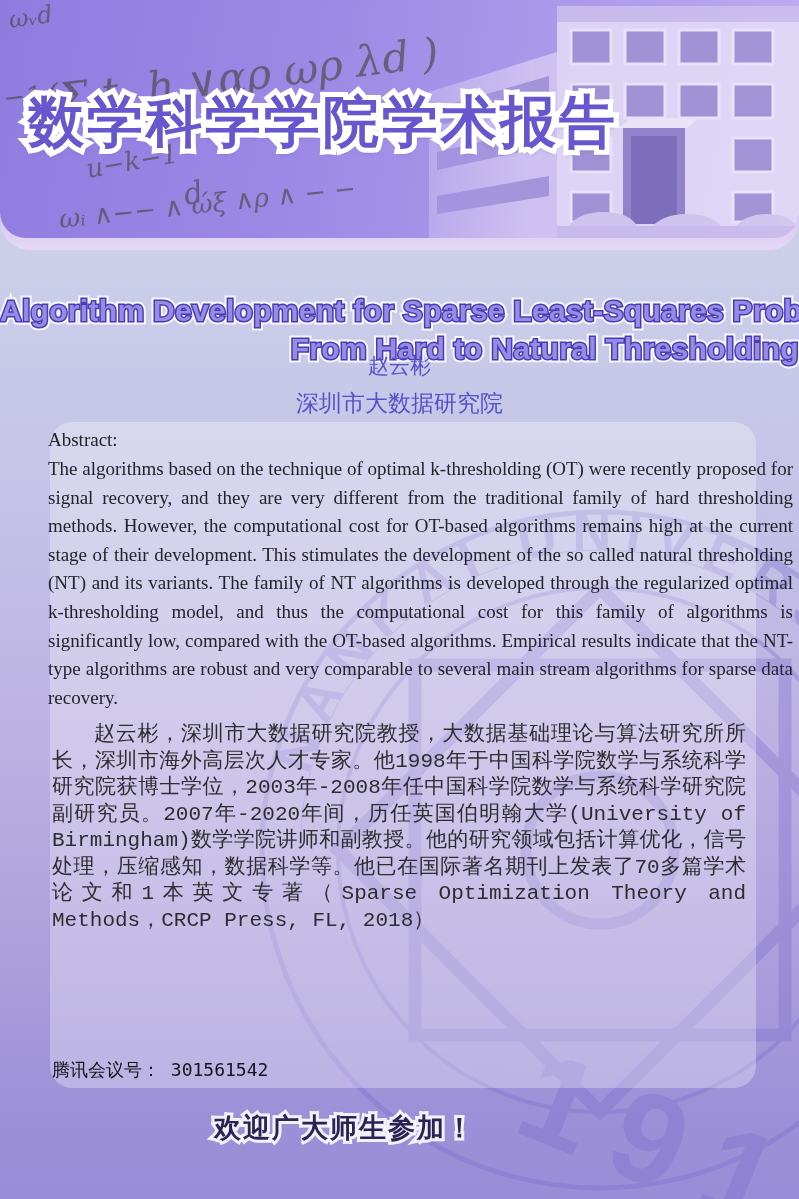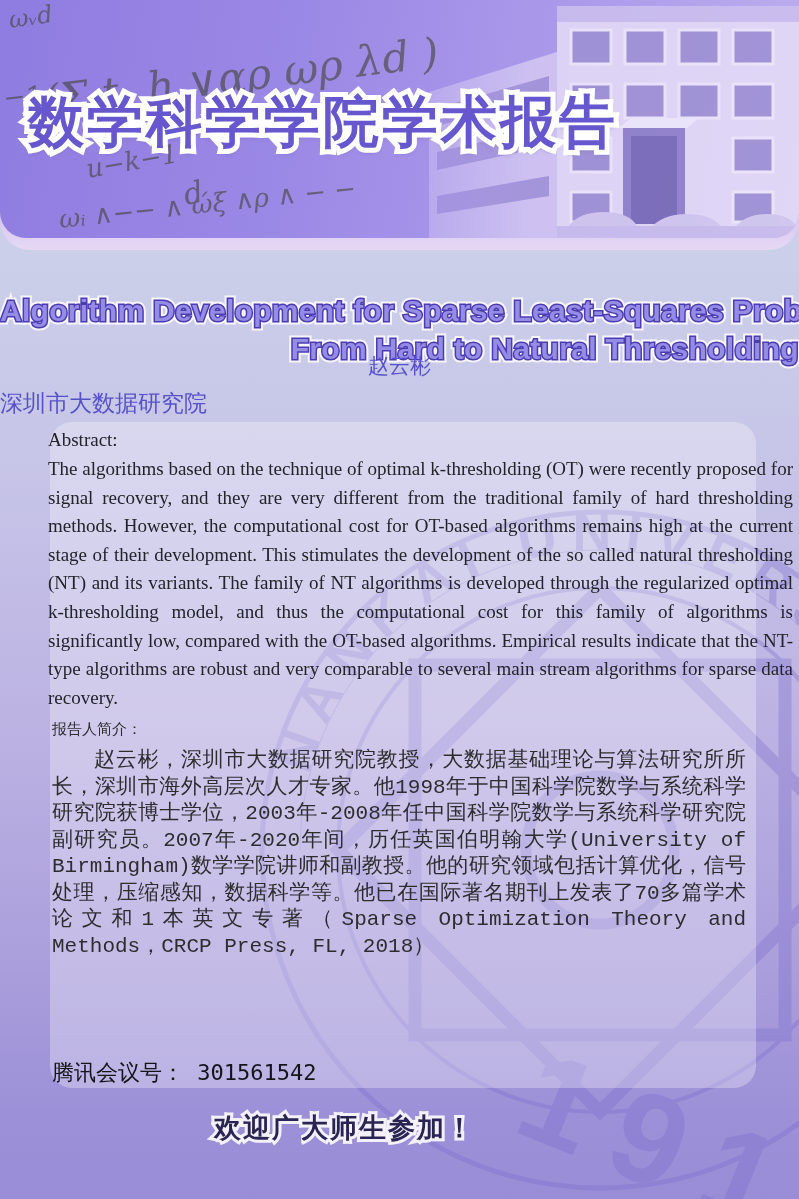--- a/index.html
+++ b/index.html
@@ -46,21 +46,21 @@
 
   
   .en-title-line{left:0;width:799px;text-align:center;z-index:3;}
   .en-title-line .stack span{font-size:30px;font-weight:bold;letter-spacing:.3px;line-height:34px;margin-top:24px;}
   .en-title-line .halo{color:#fff;-webkit-text-stroke:7px rgba(250,249,255,.92);}
   .en-title-line .edge{color:#4c3cb2;-webkit-text-stroke:3px #4c3cb2;position:absolute;left:0;top:0;}
   .en-title-line .fill{color:#958ce6;}
 
   #speaker-name{top:352px;left:0;width:799px;text-align:center;
     font-family:"Liberation Serif","DejaVu Serif",serif;font-size:21px;color:#5751c9;z-index:3;}
-  #speaker-affiliation{top:388px;left:0;width:799px;text-align:left;
+  #speaker-affiliation{top:388px;left:0;width:799px;text-align:center;
     font-family:Liberation Sans, sans-serif;font-size:23px;color:#5751c9;z-index:3;}
 
   
   #seal-svg{top:430px;left:150px;width:800px;height:769px;z-index:1;opacity:.34;}
   #seal-svg *{stroke:#7a6ccc;fill:none;}
   #seal-svg text,#seal-svg textPath{fill:#7a6ccc;stroke:none;font-family:"Liberation Sans",sans-serif;font-weight:bold;}
 
   
   #content-panel{
     top:422px;left:50px;width:706px;height:666px;border-radius:22px;
@@ -72,21 +72,21 @@
   #abstract-text{margin:0;font-size:19px;line-height:28.6px;text-align:justify;}
 
   #bio-block{top:718px;left:52px;width:702px;z-index:3;
     font-family:"Liberation Mono","DejaVu Sans Mono",monospace;color:#2d2d30;}
   #bio-label{font-size:15px;line-height:26px;}
   #bio-text{margin:4px 8px 0 0;font-size:21px;line-height:26.5px;text-indent:2em;text-align:justify;}
 
   #time-line{top:1018px;left:52px;width:730px;z-index:3;
     font-family:"DejaVu Sans Mono","Liberation Mono",monospace;font-size:23px;color:#141419;}
   #meeting-line{top:1058px;left:52px;width:730px;z-index:3;
-    font-family:"DejaVu Sans Mono","Liberation Mono",monospace;font-size:22px;color:#141419;}
+    font-family:"DejaVu Sans Mono","Liberation Mono",monospace;font-size:18px;color:#141419;}
 
   
   #welcome-wrap{top:1108px;left:0;width:689px;text-align:center;z-index:3;}
   #welcome-wrap .stack span{font-size:27px;font-weight:bold;letter-spacing:2px;line-height:40px;}
   #welcome-wrap .halo{color:#fff;-webkit-text-stroke:6px rgba(248,246,252,.95);}
   #welcome-wrap .fill{color:#2a2452;}
 </style>
 </head>
 <body>
 
@@ -177,21 +177,20 @@
 
   <div id="speaker-name" class="abs">赵云彬</div>
   <div id="speaker-affiliation" class="abs">深圳市大数据研究院</div>
 
   <div id="abstract-block" class="abs">
     <div id="abstract-label">Abstract:</div>
     <p id="abstract-text">The algorithms based on the technique of optimal k-thresholding (OT) were recently proposed for signal recovery, and they are very different from the traditional family of hard thresholding methods. However, the computational cost for OT-based algorithms remains high at the current stage of their development. This stimulates the development of the so called natural thresholding (NT) and its variants. The family of NT algorithms is developed through the regularized optimal k-thresholding model, and thus the computational cost for this family of algorithms is significantly low, compared with the OT-based algorithms. Empirical results indicate that the NT-type algorithms are robust and very comparable to several main stream algorithms for sparse data recovery.</p>
   </div>
 
   <div id="bio-block" class="abs">
-    <div id="bio-label">报告人简介：</div>
     <p id="bio-text">赵云彬，深圳市大数据研究院教授，大数据基础理论与算法研究所所长，深圳市海外高层次人才专家。他1998年于中国科学院数学与系统科学研究院获博士学位，2003年-2008年任中国科学院数学与系统科学研究院副研究员。2007年-2020年间，历任英国伯明翰大学(University of Birmingham)数学学院讲师和副教授。他的研究领域包括计算优化，信号处理，压缩感知，数据科学等。他已在国际著名期刊上发表了70多篇学术论文和1本英文专著（Sparse Optimization Theory and Methods，CRCP Press, FL, 2018）</p>
   </div>
 
   <div id="meeting-line" class="abs">腾讯会议号： 301561542</div>
 
   <div id="welcome-wrap" class="abs">
     <div class="stack">
       <span class="under halo">欢迎广大师生参加！</span>
       <span class="over fill">欢迎广大师生参加！</span>
     </div>

